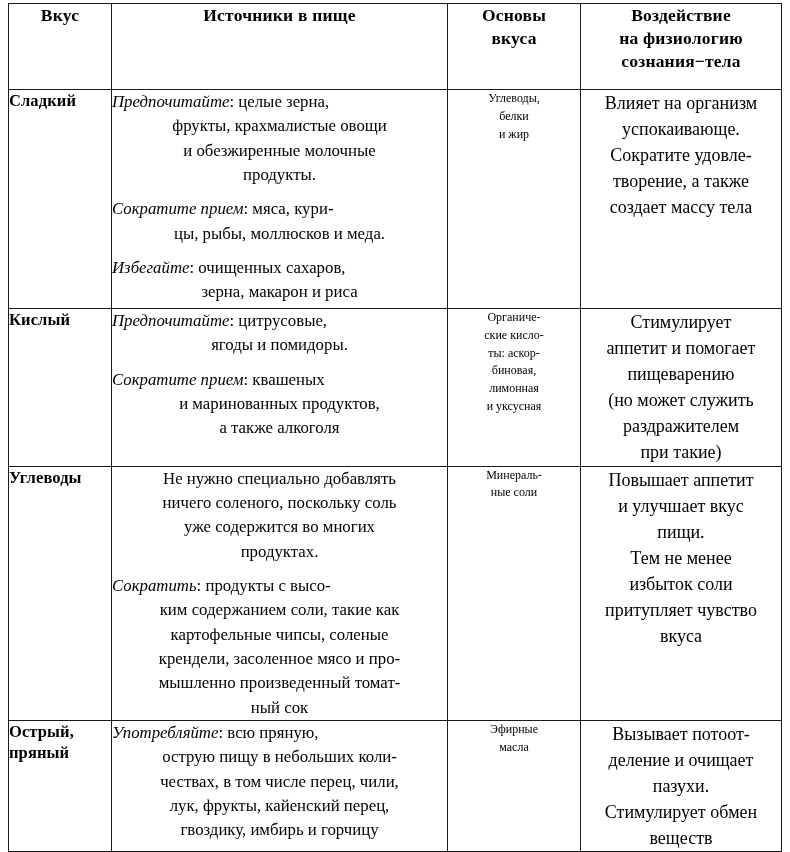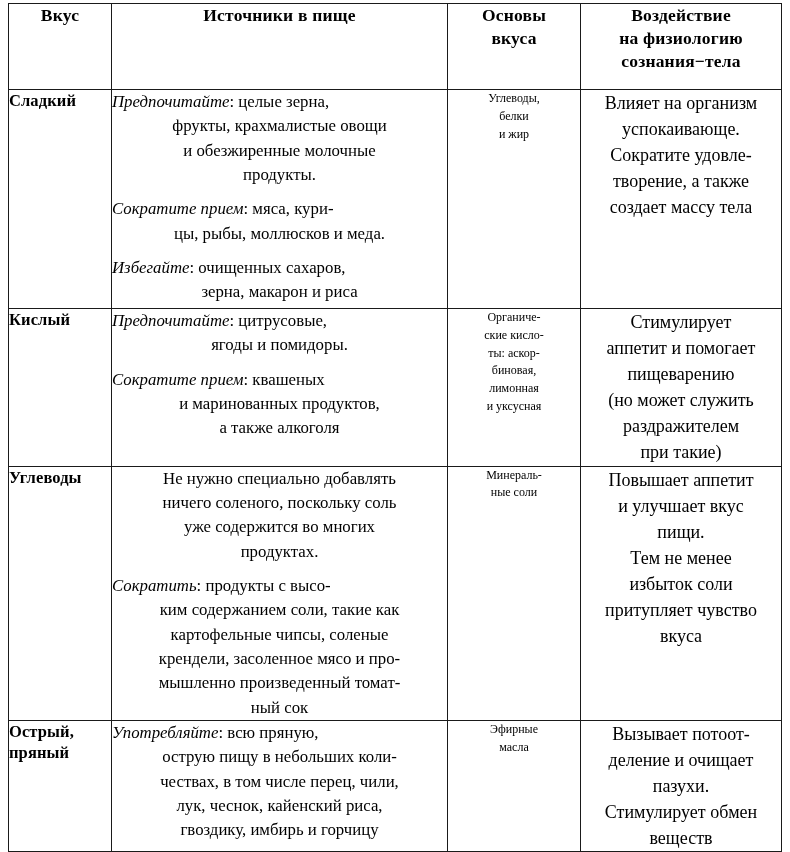--- a/index.html
+++ b/index.html
@@ -243,21 +243,21 @@
       <tr class="row-spicy">
         <td class="taste-cell">
           <span class="tl">Острый,</span>
           <span class="tl">пряный</span>
         </td>
         <td class="sources-cell">
           <p class="para">
             <span class="lead">Употребляйте</span><span style="display:inline">: всю пряную,</span>
             <span class="ln">острую пищу в небольших коли-</span>
             <span class="ln">чествах, в том числе перец, чили,</span>
-            <span class="ln">лук, чеснок, кайенский риса,</span>
+            <span class="ln">лук, фрукты, кайенский перец,</span>
             <span class="ln">гвоздику, имбирь и горчицу</span>
           </p>
         </td>
         <td class="basis-cell">
           <span class="ln">Эфирные</span>
           <span class="ln">масла</span>
         </td>
         <td class="effect-cell">
           <span class="ln">Вызывает потоот-</span>
           <span class="ln">деление и очищает</span>

